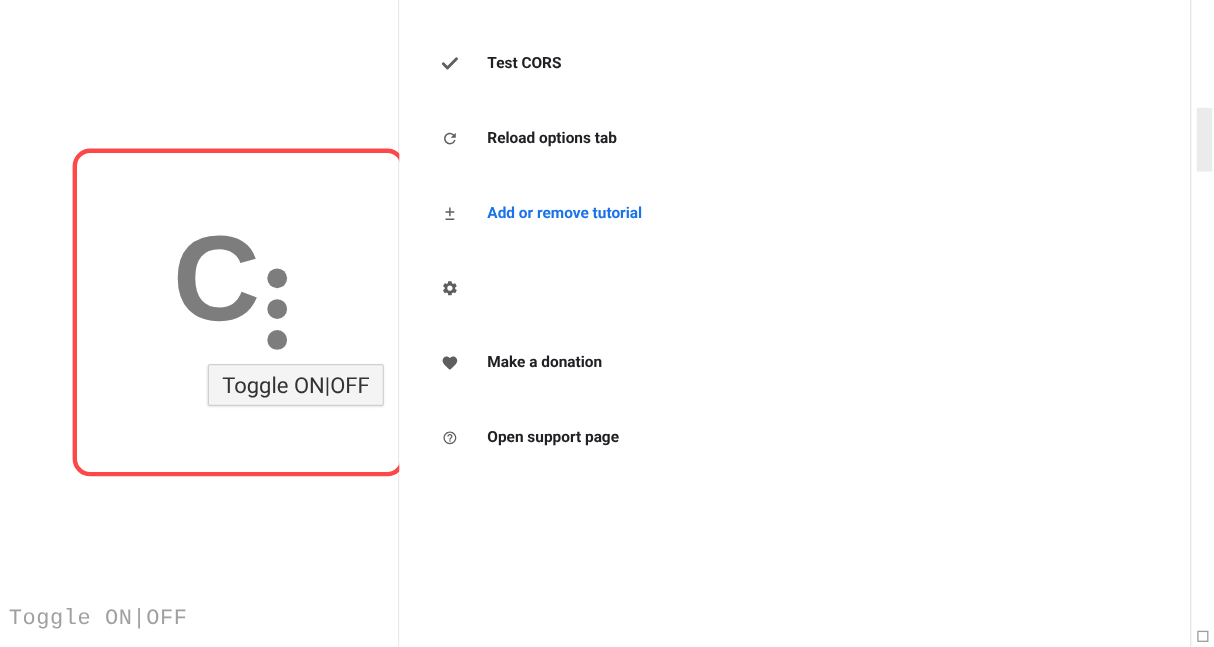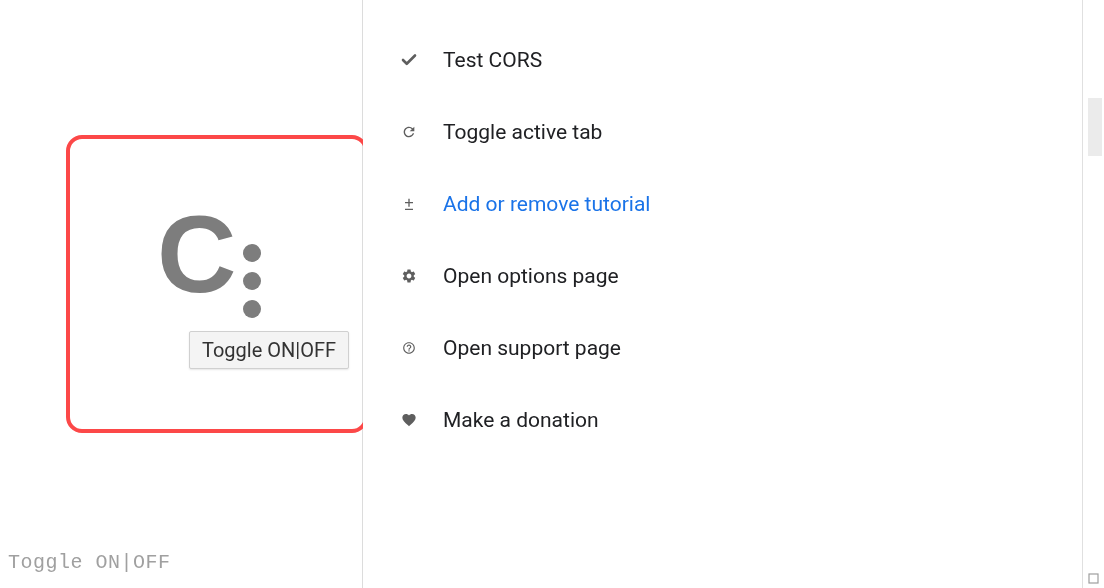--- a/index.html
+++ b/index.html
@@ -103,23 +103,23 @@
     .menu-icon {
       width: 20px;
       height: 20px;
       display: flex;
       align-items: center;
       justify-content: center;
       color: #5e5e5e;
       flex-shrink: 0;
     }
     .menu-label {
-      font-size: 21px;
+      font-size: 14px;
       color: #202124;
-      font-weight: 400;
+      font-weight: 700;
     }
     .menu-label.link {
       color: #1a73e8;
     }
     .status-text {
       position: absolute;
       bottom: 14px;
       left: 8px;
       font-family: "Courier New", monospace;
       font-size: 20px;
@@ -183,58 +183,57 @@
       </span>
       <span class="menu-label">Test CORS</span>
     </div>
 
     <div class="menu-item">
       <span class="menu-icon">
         <svg width="16" height="16" viewBox="0 0 24 24" fill="#5e5e5e">
             <path d="M17.65 6.35A7.958 7.958 0 0 0 12 4c-4.42 0-8 3.58-8 8s3.58 8 8 8c3.73 0 6.84-2.55 7.73-6h-2.08A5.99 5.99 0 0 1 12 18c-3.31 0-6-2.69-6-6s2.69-6 6-6c1.66 0 3.14.69 4.22 1.78L13 11h7V4l-2.35 2.35z"></path>
           </svg>
       </span>
-      <span class="menu-label">Toggle active tab</span>
+      <span class="menu-label">Reload options tab</span>
     </div>
 
     <div class="menu-item">
       <span class="menu-icon">
         <svg width="16" height="16" viewBox="0 0 24 24" fill="#5e5e5e">
             <path d="M11 4h2v5h5v2h-5v5h-2v-5H6V9h5V4zM6 19h12v2H6v-2z"></path>
           </svg>
       </span>
       <span class="menu-label link">Add or remove tutorial</span>
     </div>
 
     <div class="menu-item">
       <span class="menu-icon">
         <svg width="16" height="16" viewBox="0 0 24 24" fill="#5e5e5e">
             <path d="M19.14 12.94c.04-.3.06-.61.06-.94 0-.32-.02-.64-.07-.94l2.03-1.58a.49.49 0 0 0 .12-.61l-1.92-3.32a.488.488 0 0 0-.59-.22l-2.39.96c-.5-.38-1.03-.7-1.62-.94l-.36-2.54a.484.484 0 0 0-.48-.41h-3.84c-.24 0-.43.17-.47.41l-.36 2.54c-.59.24-1.13.57-1.62.94l-2.39-.96c-.22-.08-.47 0-.59.22L2.74 8.87c-.12.21-.08.47.12.61l2.03 1.58c-.05.3-.09.63-.09.94s.02.64.07.94l-2.03 1.58a.49.49 0 0 0-.12.61l1.92 3.32c.12.22.37.29.59.22l2.39-.96c.5.38 1.03.7 1.62.94l.36 2.54c.05.24.24.41.48.41h3.84c.24 0 .44-.17.47-.41l.36-2.54c.59-.24 1.13-.56 1.62-.94l2.39.96c.22.08.47 0 .59-.22l1.92-3.32c.12-.22.07-.47-.12-.61l-2.01-1.58zM12 15.6c-1.98 0-3.6-1.62-3.6-3.6s1.62-3.6 3.6-3.6 3.6 1.62 3.6 3.6-1.62 3.6-3.6 3.6z"></path>
           </svg>
       </span>
-      <span class="menu-label">Open options page</span>
-    </div>
-
+    </div>
+
+
+    <div class="menu-item">
+      <span class="menu-icon">
+        <svg width="16" height="16" viewBox="0 0 24 24" fill="#5e5e5e">
+            <path d="M12 21.35l-1.45-1.32C5.4 15.36 2 12.28 2 8.5 2 5.42 4.42 3 7.5 3c1.74 0 3.41.81 4.5 2.09C13.09 3.81 14.76 3 16.5 3 19.58 3 22 5.42 22 8.5c0 3.78-3.4 6.86-8.55 11.54L12 21.35z"></path>
+          </svg>
+      </span>
+      <span class="menu-label">Make a donation</span>
+    </div>
 
     <div class="menu-item">
       <span class="menu-icon">
         <svg width="14" height="14" viewBox="0 0 24 24" fill="#5e5e5e">
             <path d="M11 18h2v-2h-2v2zm1-16C6.48 2 2 6.48 2 12s4.48 10 10 10 10-4.48 10-10S17.52 2 12 2zm0 18c-4.41 0-8-3.59-8-8s3.59-8 8-8 8 3.59 8 8-3.59 8-8 8zm0-14c-2.21 0-4 1.79-4 4h2c0-1.1.9-2 2-2s2 .9 2 2c0 2-3 1.75-3 5h2c0-2.25 3-2.5 3-5 0-2.21-1.79-4-4-4z"></path>
           </svg>
       </span>
       <span class="menu-label">Open support page</span>
-    </div>
-
-    <div class="menu-item">
-      <span class="menu-icon">
-        <svg width="16" height="16" viewBox="0 0 24 24" fill="#5e5e5e">
-            <path d="M12 21.35l-1.45-1.32C5.4 15.36 2 12.28 2 8.5 2 5.42 4.42 3 7.5 3c1.74 0 3.41.81 4.5 2.09C13.09 3.81 14.76 3 16.5 3 19.58 3 22 5.42 22 8.5c0 3.78-3.4 6.86-8.55 11.54L12 21.35z"></path>
-          </svg>
-      </span>
-      <span class="menu-label">Make a donation</span>
     </div>
 
   </div>
 </div>
 
 <div class="right-edge">
   <div class="right-scrollbar-stub"></div>
   <div class="resize-handle">
     <svg width="14" height="14" viewBox="0 0 14 14" fill="none" stroke="#9e9e9e" stroke-width="1.2">
       <rect x="3" y="3" width="9" height="9"></rect>

